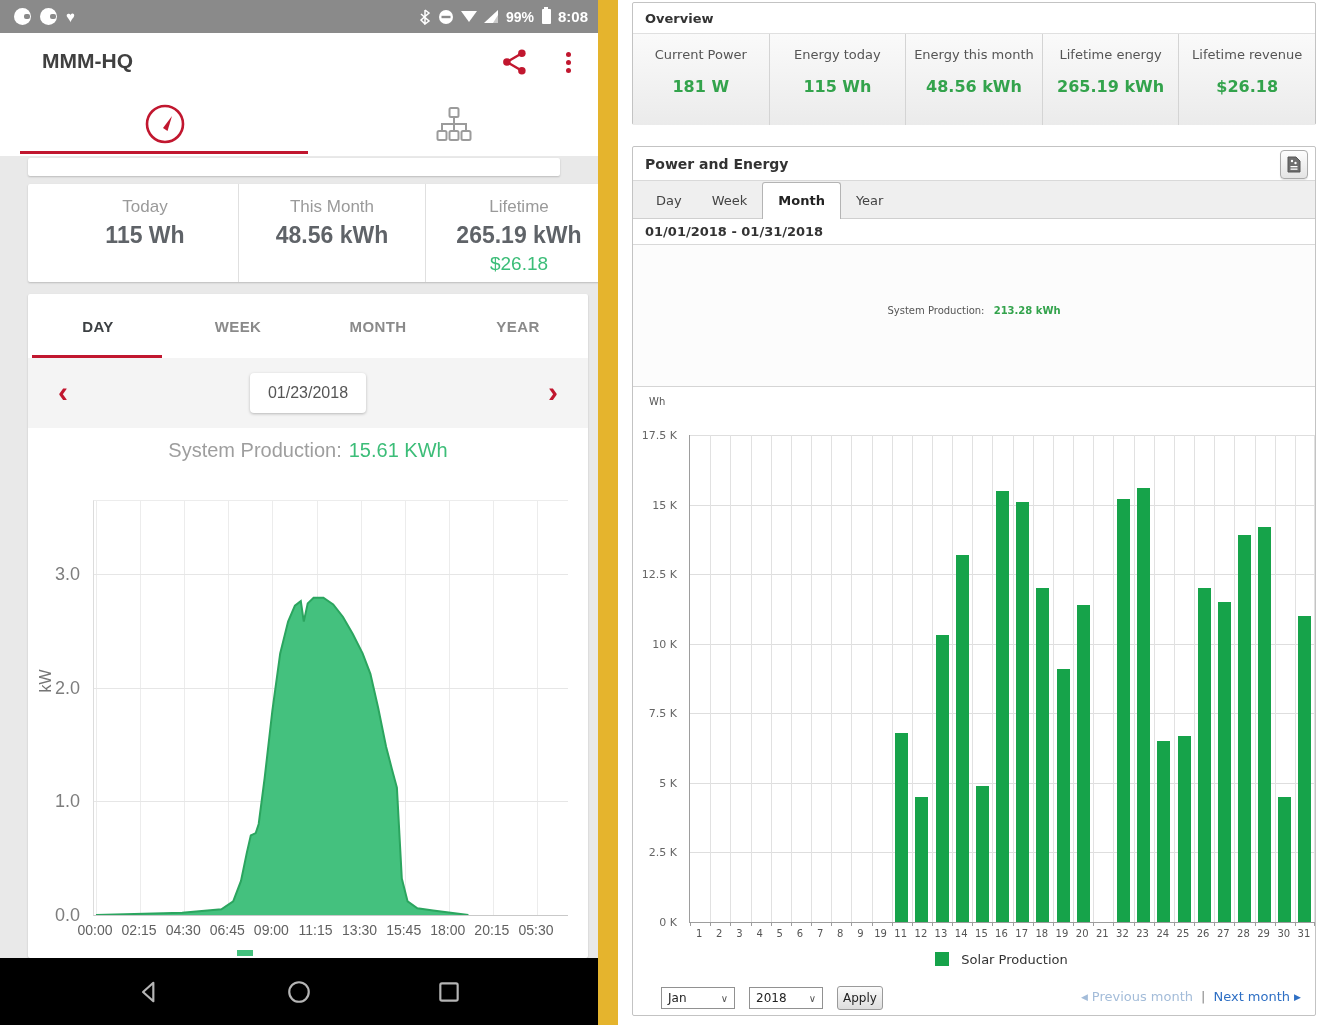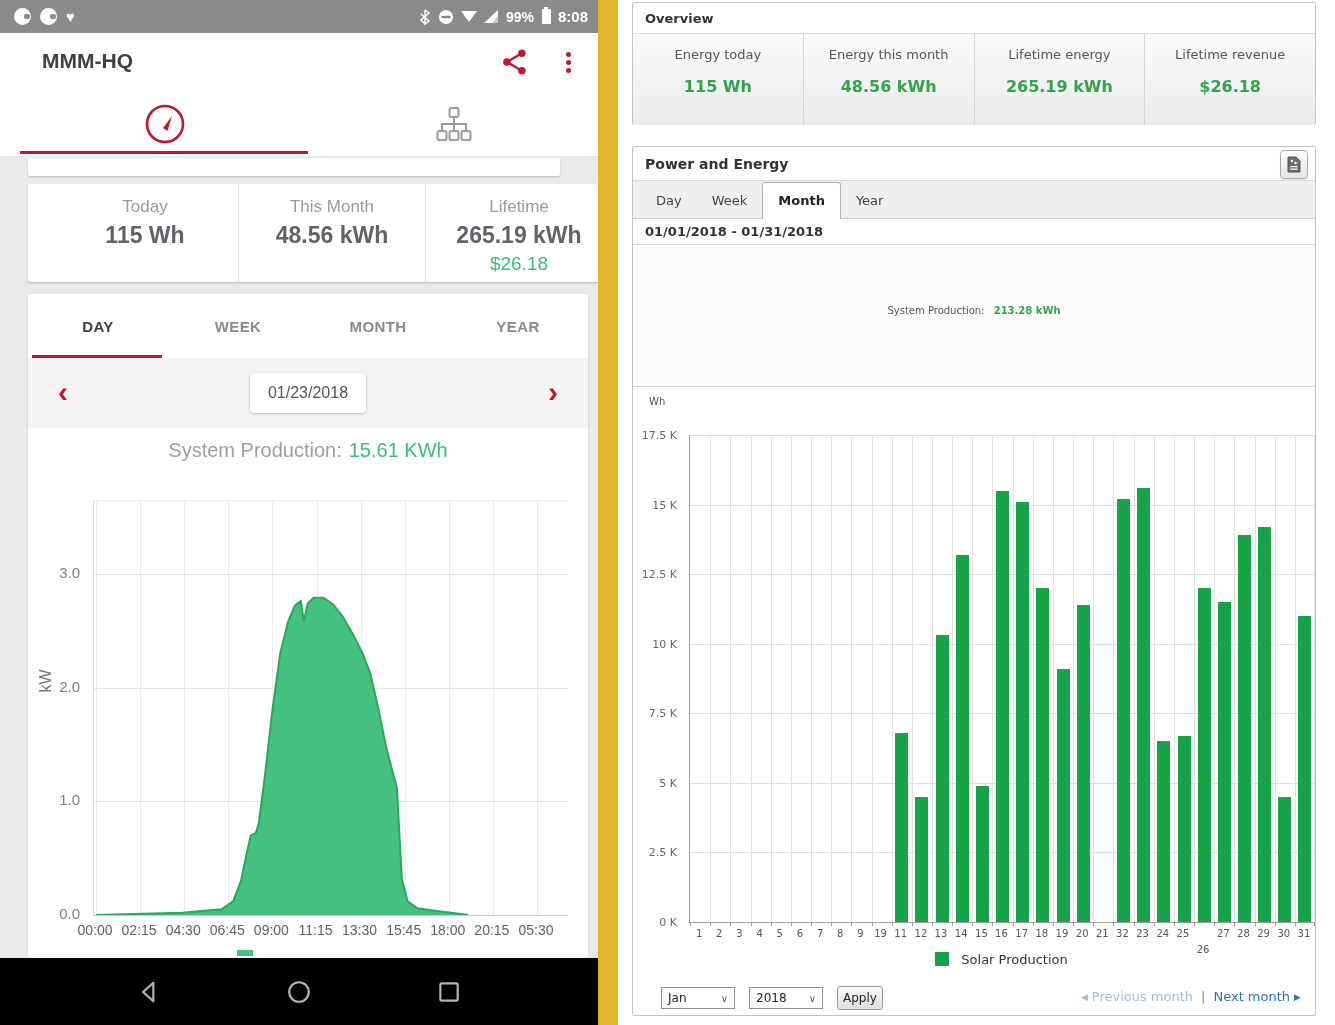--- a/index.html
+++ b/index.html
@@ -60,21 +60,21 @@
   .p-prod .lbl{color:#9e9e9e;} .p-prod .val{color:#3cbd78;margin-left:7px;}
 
   .p-chartzone{position:absolute;left:0;top:178px;width:560px;height:486px;}
   .p-kw{position:absolute;left:-2px;top:200px;width:40px;text-align:center;font-size:16px;
         color:#757575;transform:rotate(-90deg);}
   .p-plot{position:absolute;left:65px;top:28px;width:474px;height:414px;
           border-left:1px solid #dcdcdc;border-bottom:1px solid #c9c9c9;border-top:1px solid #ececec;}
   .p-vline{position:absolute;top:0;width:1px;height:414px;background:#ececec;}
   .p-hline{position:absolute;left:0;width:474px;height:1px;background:#e6e6e6;}
   .p-ylabels{position:absolute;left:18px;top:28px;width:40px;height:414px;}
-  .p-ylabel{position:absolute;right:6px;font-size:15px;color:#7d7d7d;}
+  .p-ylabel{position:absolute;right:6px;font-size:18px;color:#7d7d7d;}
   .p-xlabels{position:absolute;left:65px;top:450px;width:474px;height:18px;}
   .p-xlabel{position:absolute;width:46px;text-align:center;font-size:14px;color:#616161;}
   .legend-sliver{position:absolute;left:209px;top:478px;width:16px;height:6px;background:#44c17e;}
 
   .nav-bar{left:0;top:958px;width:598px;height:67px;background:#000;display:flex;
            align-items:center;justify-content:space-between;padding:0 136px;box-sizing:border-box;}
 
   
   .divider{left:598px;top:0;width:20px;height:1025px;background:#e5b42d;}
 
@@ -302,20 +302,24 @@
     </div>
   </div>
 
   <div class="abs divider"></div>
 
   <div class="web">
 
     <div class="panel ov-panel">
       <div class="ov-header">Overview</div>
       <div class="ov-cells">
+        <div class="ov-cell">
+          <div class="ov-label">Current Power</div>
+          <div class="ov-value">181 W</div>
+        </div>
         <div class="ov-cell">
           <div class="ov-label">Energy today</div>
           <div class="ov-value">115 Wh</div>
         </div>
         <div class="ov-cell">
           <div class="ov-label">Energy this month</div>
           <div class="ov-value">48.56 kWh</div>
         </div>
         <div class="ov-cell">
           <div class="ov-label">Lifetime energy</div>
@@ -481,21 +485,21 @@
             <div class="pe-xlabel" style="left: 302.4px; width: 20.2px;">16</div>
             <div class="pe-xlabel" style="left: 322.6px; width: 20.2px;">17</div>
             <div class="pe-xlabel" style="left: 342.7px; width: 20.2px;">18</div>
             <div class="pe-xlabel" style="left: 362.9px; width: 20.2px;">19</div>
             <div class="pe-xlabel" style="left: 383.1px; width: 20.2px;">20</div>
             <div class="pe-xlabel" style="left: 403.2px; width: 20.2px;">21</div>
             <div class="pe-xlabel" style="left: 423.4px; width: 20.2px;">32</div>
             <div class="pe-xlabel" style="left: 443.5px; width: 20.2px;">23</div>
             <div class="pe-xlabel" style="left: 463.7px; width: 20.2px;">24</div>
             <div class="pe-xlabel" style="left: 483.9px; width: 20.2px;">25</div>
-            <div class="pe-xlabel" style="left: 504px; width: 20.2px; margin-top: 16px;">26</div>
+            <div class="pe-xlabel" style="left: 504px; width: 20.2px;">26</div>
             <div class="pe-xlabel" style="left: 524.2px; width: 20.2px;">27</div>
             <div class="pe-xlabel" style="left: 544.4px; width: 20.2px;">28</div>
             <div class="pe-xlabel" style="left: 564.5px; width: 20.2px;">29</div>
             <div class="pe-xlabel" style="left: 584.7px; width: 20.2px;">30</div>
             <div class="pe-xlabel" style="left: 604.8px; width: 20.2px;">31</div>
           </div>
         <div class="pe-legend">
           <span class="swatch"></span>
           <span class="ltext">Solar Production</span>
         </div>

